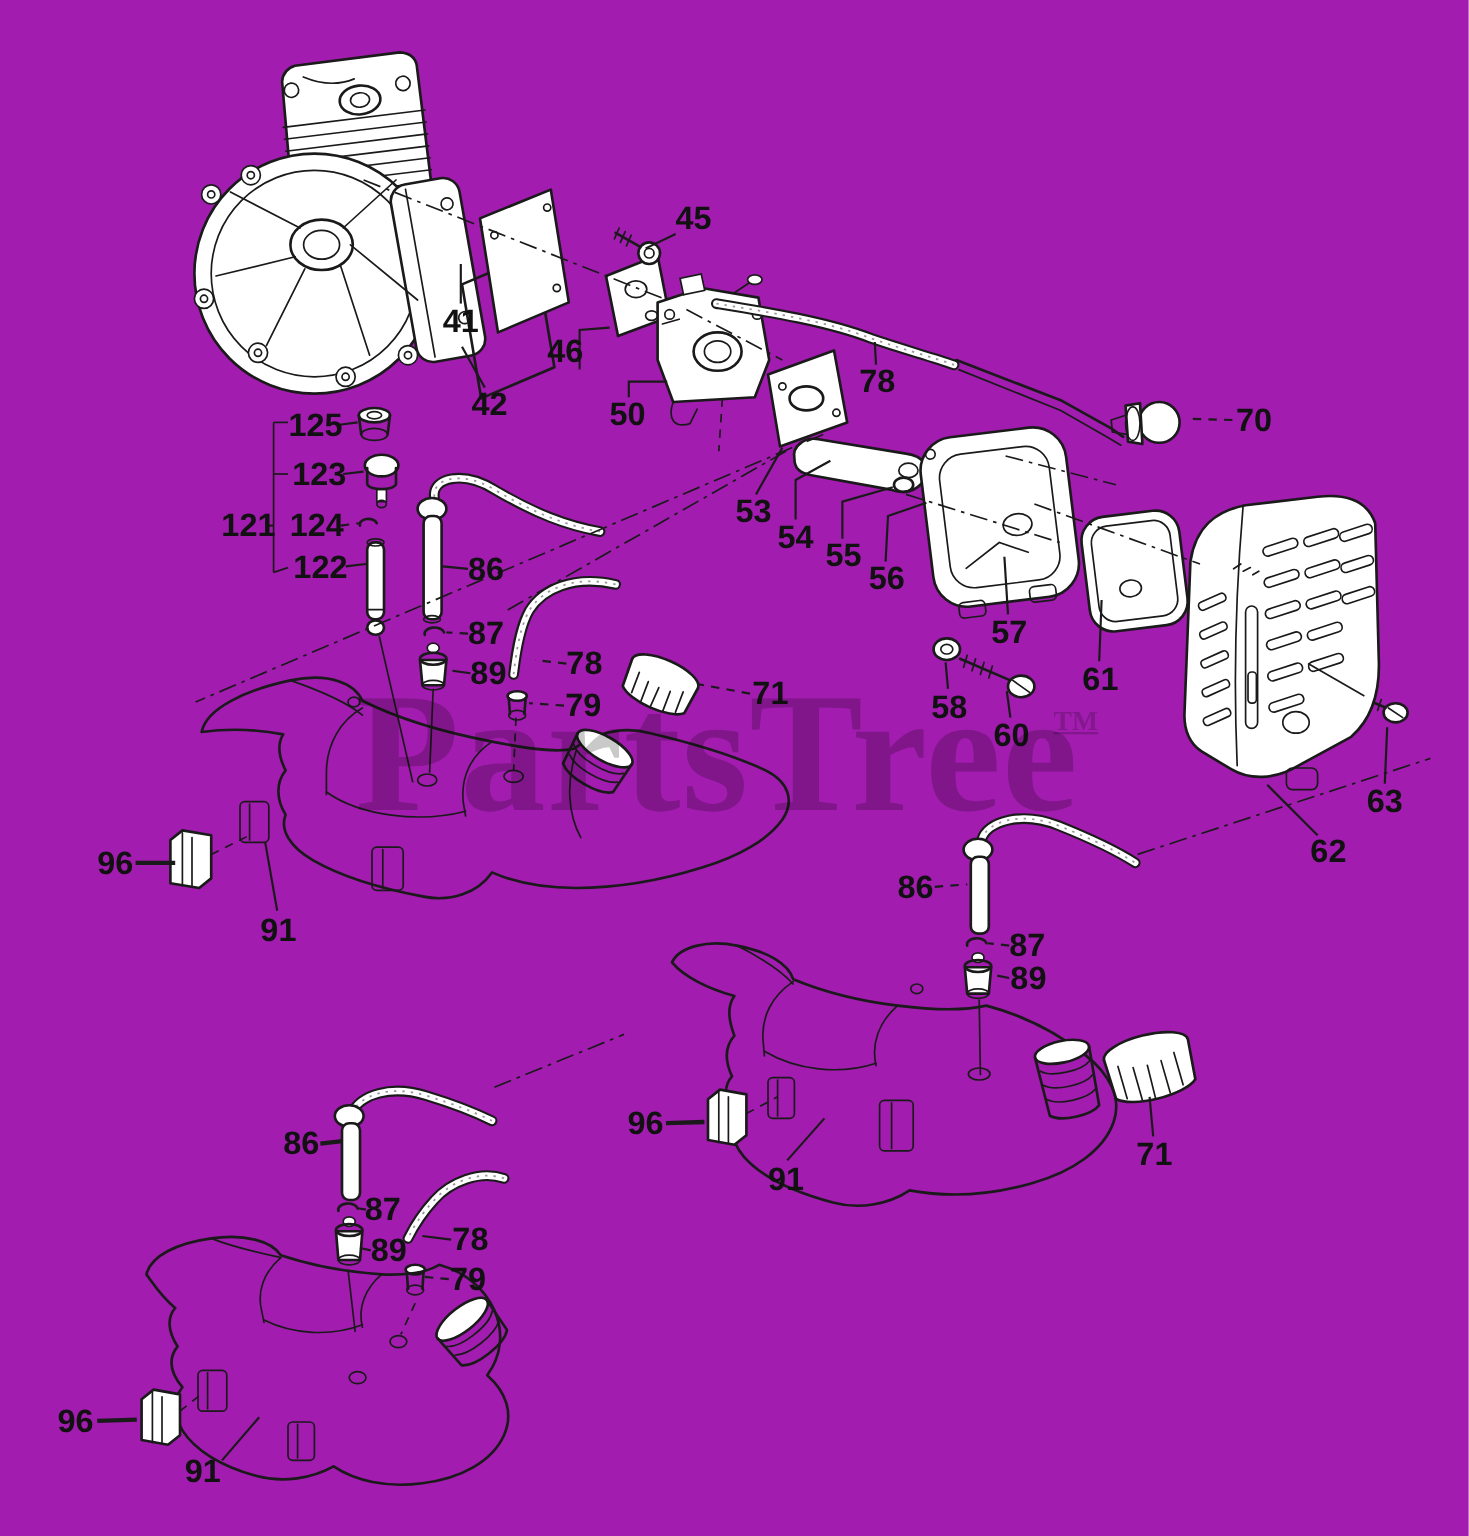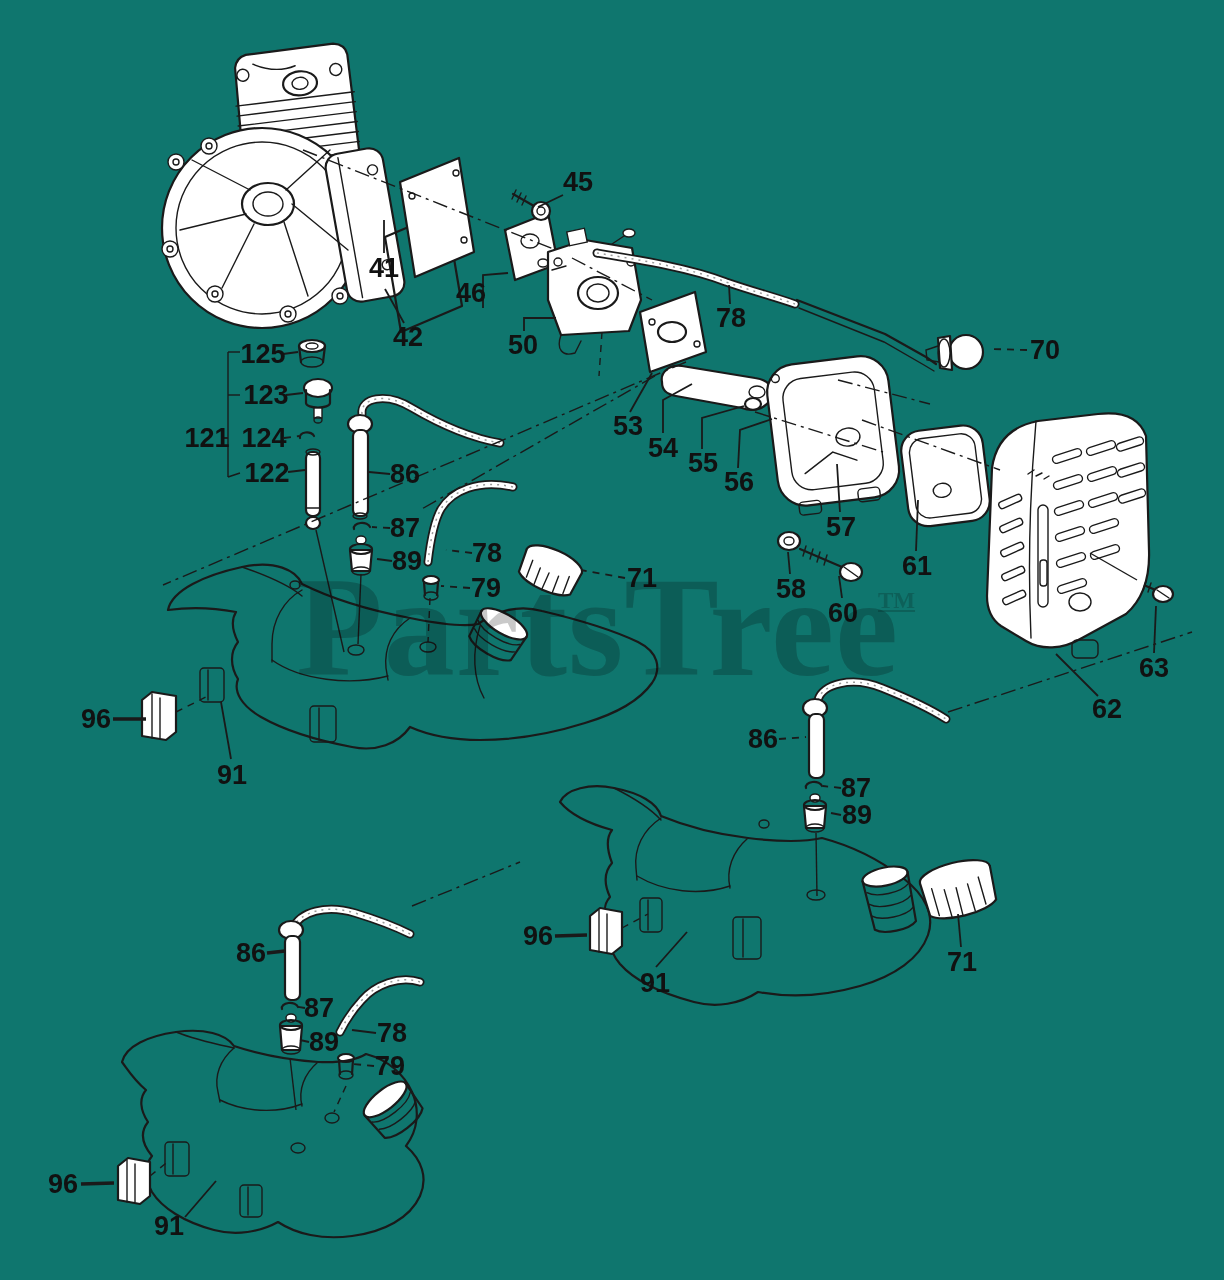--- a/index.html
+++ b/index.html
@@ -1,16 +1,16 @@
 <!DOCTYPE html>
 <html><head>
 <meta charset="utf-8">
 <style>
   html,body{margin:0;padding:0;background:#fff;}
-  .stage{position:relative;width:1224px;height:1280px;background:#0f766e;overflow:hidden;
+  .stage{position:relative;width:1224px;height:1280px;background:#a21caf;overflow:hidden;
          font-family:"Liberation Sans",sans-serif;}
   svg.art{position:absolute;left:0;top:0;z-index:2;}
   svg.art *{vector-effect:none;}
   .ln{fill:none;stroke:#1a1a1a;stroke-width:2.2;stroke-linecap:round;stroke-linejoin:round;}
   .tn{fill:none;stroke:#1a1a1a;stroke-width:1.4;stroke-linecap:round;}
   .wf{fill:#ffffff;}
   .hoseO{fill:none;stroke:#1a1a1a;stroke-width:9;stroke-linecap:round;}
   .hoseI{fill:none;stroke:#ffffff;stroke-width:5.5;stroke-linecap:round;}
   .hoseS{fill:none;stroke:#9a9a9a;stroke-width:1.5;stroke-dasharray:2 5;}
   .callout-text{font:bold 27px "Liberation Sans",sans-serif;fill:#111;}

